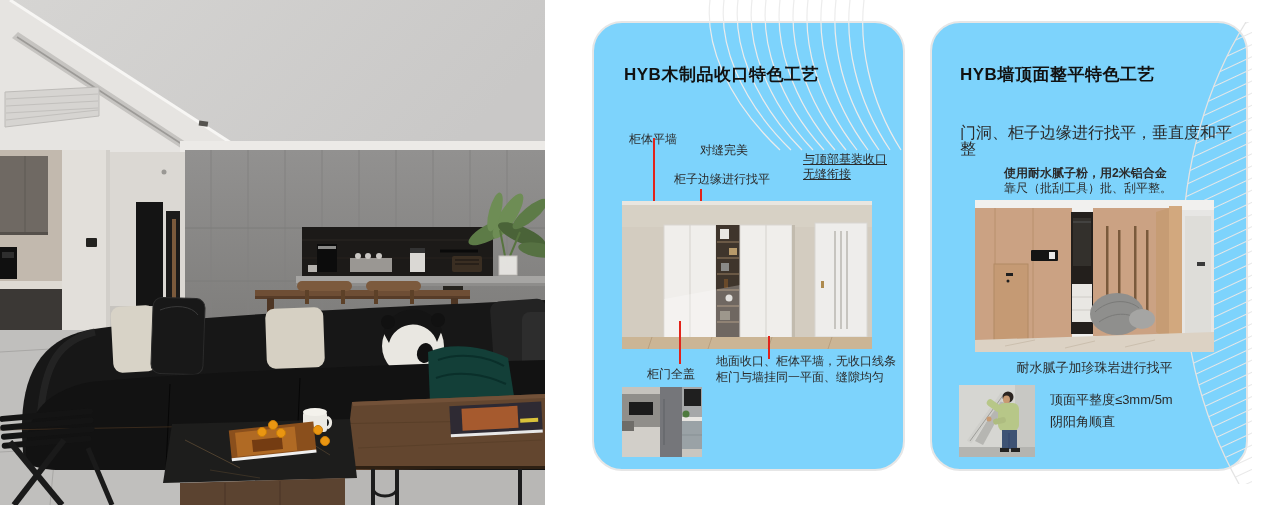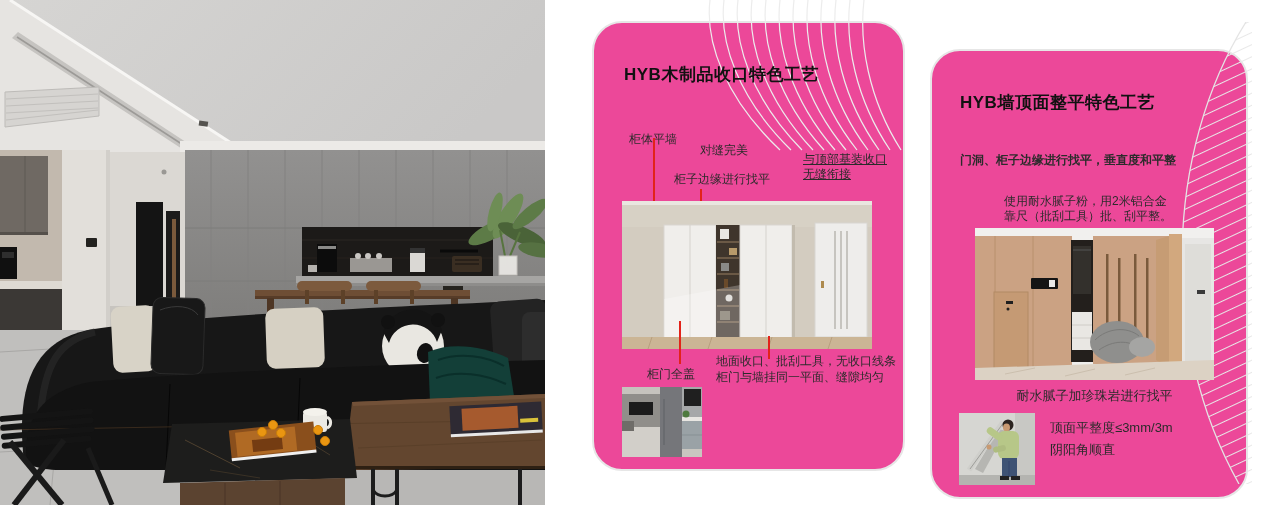--- a/index.html
+++ b/index.html
@@ -1,30 +1,30 @@
 <!DOCTYPE html>
 <html><head>
 <meta charset="utf-8">
 <style>
   html,body{margin:0;padding:0;background:#fff;}
   .stage{position:relative;width:1280px;height:505px;background:#ffffff;overflow:hidden;
          font-family:"Liberation Sans","DejaVu Sans",sans-serif;}
   .photo{position:absolute;left:0;top:0;width:545px;height:505px;z-index:0;}
   .deco{position:absolute;z-index:1;pointer-events:none;}
-  .card{position:absolute;top:21px;height:450px;background:#ec4899;border:2px solid #e6e6e6;
+  .card{position:absolute;top:21px;height:450px;background:#7dd3fc;border:2px solid #e6e6e6;
         border-radius:30px;box-sizing:border-box;}
   .card1{left:592px;width:313px;}
-  .card2{left:930px;width:318px;margin-top:28px;}
+  .card2{left:930px;width:318px;}
   .el{position:absolute;z-index:2;}
   .title{font-size:17px;font-weight:bold;color:#111;letter-spacing:.5px;white-space:nowrap;}
   .lbl{font-size:12px;color:#2b2b2b;white-space:nowrap;}
   .redline{width:2px;background:#e2231a;}
   .notes{font-size:12px;color:#2b2b2b;line-height:15.5px;white-space:nowrap;}
   .sum{font-size:12.5px;color:#2b2b2b;line-height:19.5px;white-space:nowrap;}
-  .para{font-size:12px;color:#2b2b2b;line-height:15.5px;font-weight:bold;}
+  .para{font-size:16px;color:#2b2b2b;line-height:15.5px;}
   .para2{font-size:12px;color:#2b2b2b;line-height:14.5px;white-space:nowrap;}
   .caption{font-size:13px;color:#2b2b2b;text-align:center;white-space:nowrap;}
   .specs{font-size:13px;color:#2b2b2b;line-height:22px;white-space:nowrap;}
 </style>
 </head>
 <body>
 
 <div class="stage">
 
   <div class="photo">
@@ -324,21 +324,21 @@
           <line x1="210" y1="136" x2="206" y2="148" stroke="#b89f7e"></line>
       </svg>
     </div>
 
     <div class="el redline" style="left:85px;top:298px;height:43px;"></div>
     <div class="el redline" style="left:174px;top:313px;height:23px;"></div>
 
     <div class="el lbl" style="left:53px;top:343px;">柜门全盖</div>
 
     <div class="el notes" style="left:122px;top:331px;">
-      <span style="display:block;">地面收口、批刮工具，无收口线条</span>
+      <span style="display:block;">地面收口、柜体平墙，无收口线条</span>
       <span style="display:block;">柜门与墙挂同一平面、缝隙均匀</span>
     </div>
 
     <div class="el" style="left:28px;top:364px;">
       <svg width="80" height="70" viewBox="0 0 80 70">
         <rect x="0" y="0" width="80" height="70" fill="#b3afa8"></rect>
         <rect x="0" y="0" width="38" height="7" fill="#c6c3bd"></rect>
         <rect x="0" y="7" width="38" height="33" fill="#908e8a"></rect>
         <rect x="7" y="15" width="24" height="13" fill="#1b1b1b"></rect>
         <rect x="0" y="40" width="38" height="30" fill="#d2cfc9"></rect>
@@ -358,21 +358,21 @@
   </div>
 
   <div class="card card2">
     <div class="el title" style="left:28px;top:40px;">HYB墙顶面整平特色工艺</div>
 
     <div class="el para" style="left:28px;top:102px;width:276px;">
       <span style="display:block;">门洞、柜子边缘进行找平，垂直度和平整</span>
     </div>
 
     <div class="el para2" style="left:72px;top:143px;">
-      <span style="display:block;">使用耐水腻子粉，用2米铝合金</span>
+      <span style="display:block;font-weight:bold;">使用耐水腻子粉，用2米铝合金</span>
       <span style="display:block;">靠尺（批刮工具）批、刮平整。</span>
     </div>
 
     <div class="el" style="left:43px;top:177px;">
       <svg width="239" height="152" viewBox="0 0 239 152">
         <rect x="0" y="0" width="239" height="152" fill="#efeeec"></rect>
         <rect x="0" y="0" width="239" height="20" fill="#f1f0ee"></rect>
         <circle cx="128" cy="12" r="2.5" fill="#1a1a1a"></circle>
           <circle cx="168" cy="12" r="2.5" fill="#1a1a1a"></circle>
         <rect x="0" y="8" width="97" height="134" fill="#cba283"></rect>
@@ -440,18 +440,18 @@
           <rect x="34" y="33" width="13" height="6" rx="3" fill="#aebc80" transform="rotate(-12 40 36)"></rect>
           <rect x="43" y="45" width="15" height="19" fill="#3e5374"></rect>
           <line x1="50" y1="48" x2="50" y2="64" stroke="#32456a"></line>
           <rect x="41" y="63" width="9" height="4" fill="#222"></rect>
           <rect x="52" y="63" width="9" height="4" fill="#222"></rect>
         </g>
       </svg>
     </div>
 
     <div class="el specs" style="left:118px;top:366px;">
-      <span style="display:block;">顶面平整度≤3mm/3m</span>
+      <span style="display:block;">顶面平整度≤3mm/5m</span>
       <span style="display:block;">阴阳角顺直</span>
     </div>
   </div>
 
 </div>
 
 </body></html>

